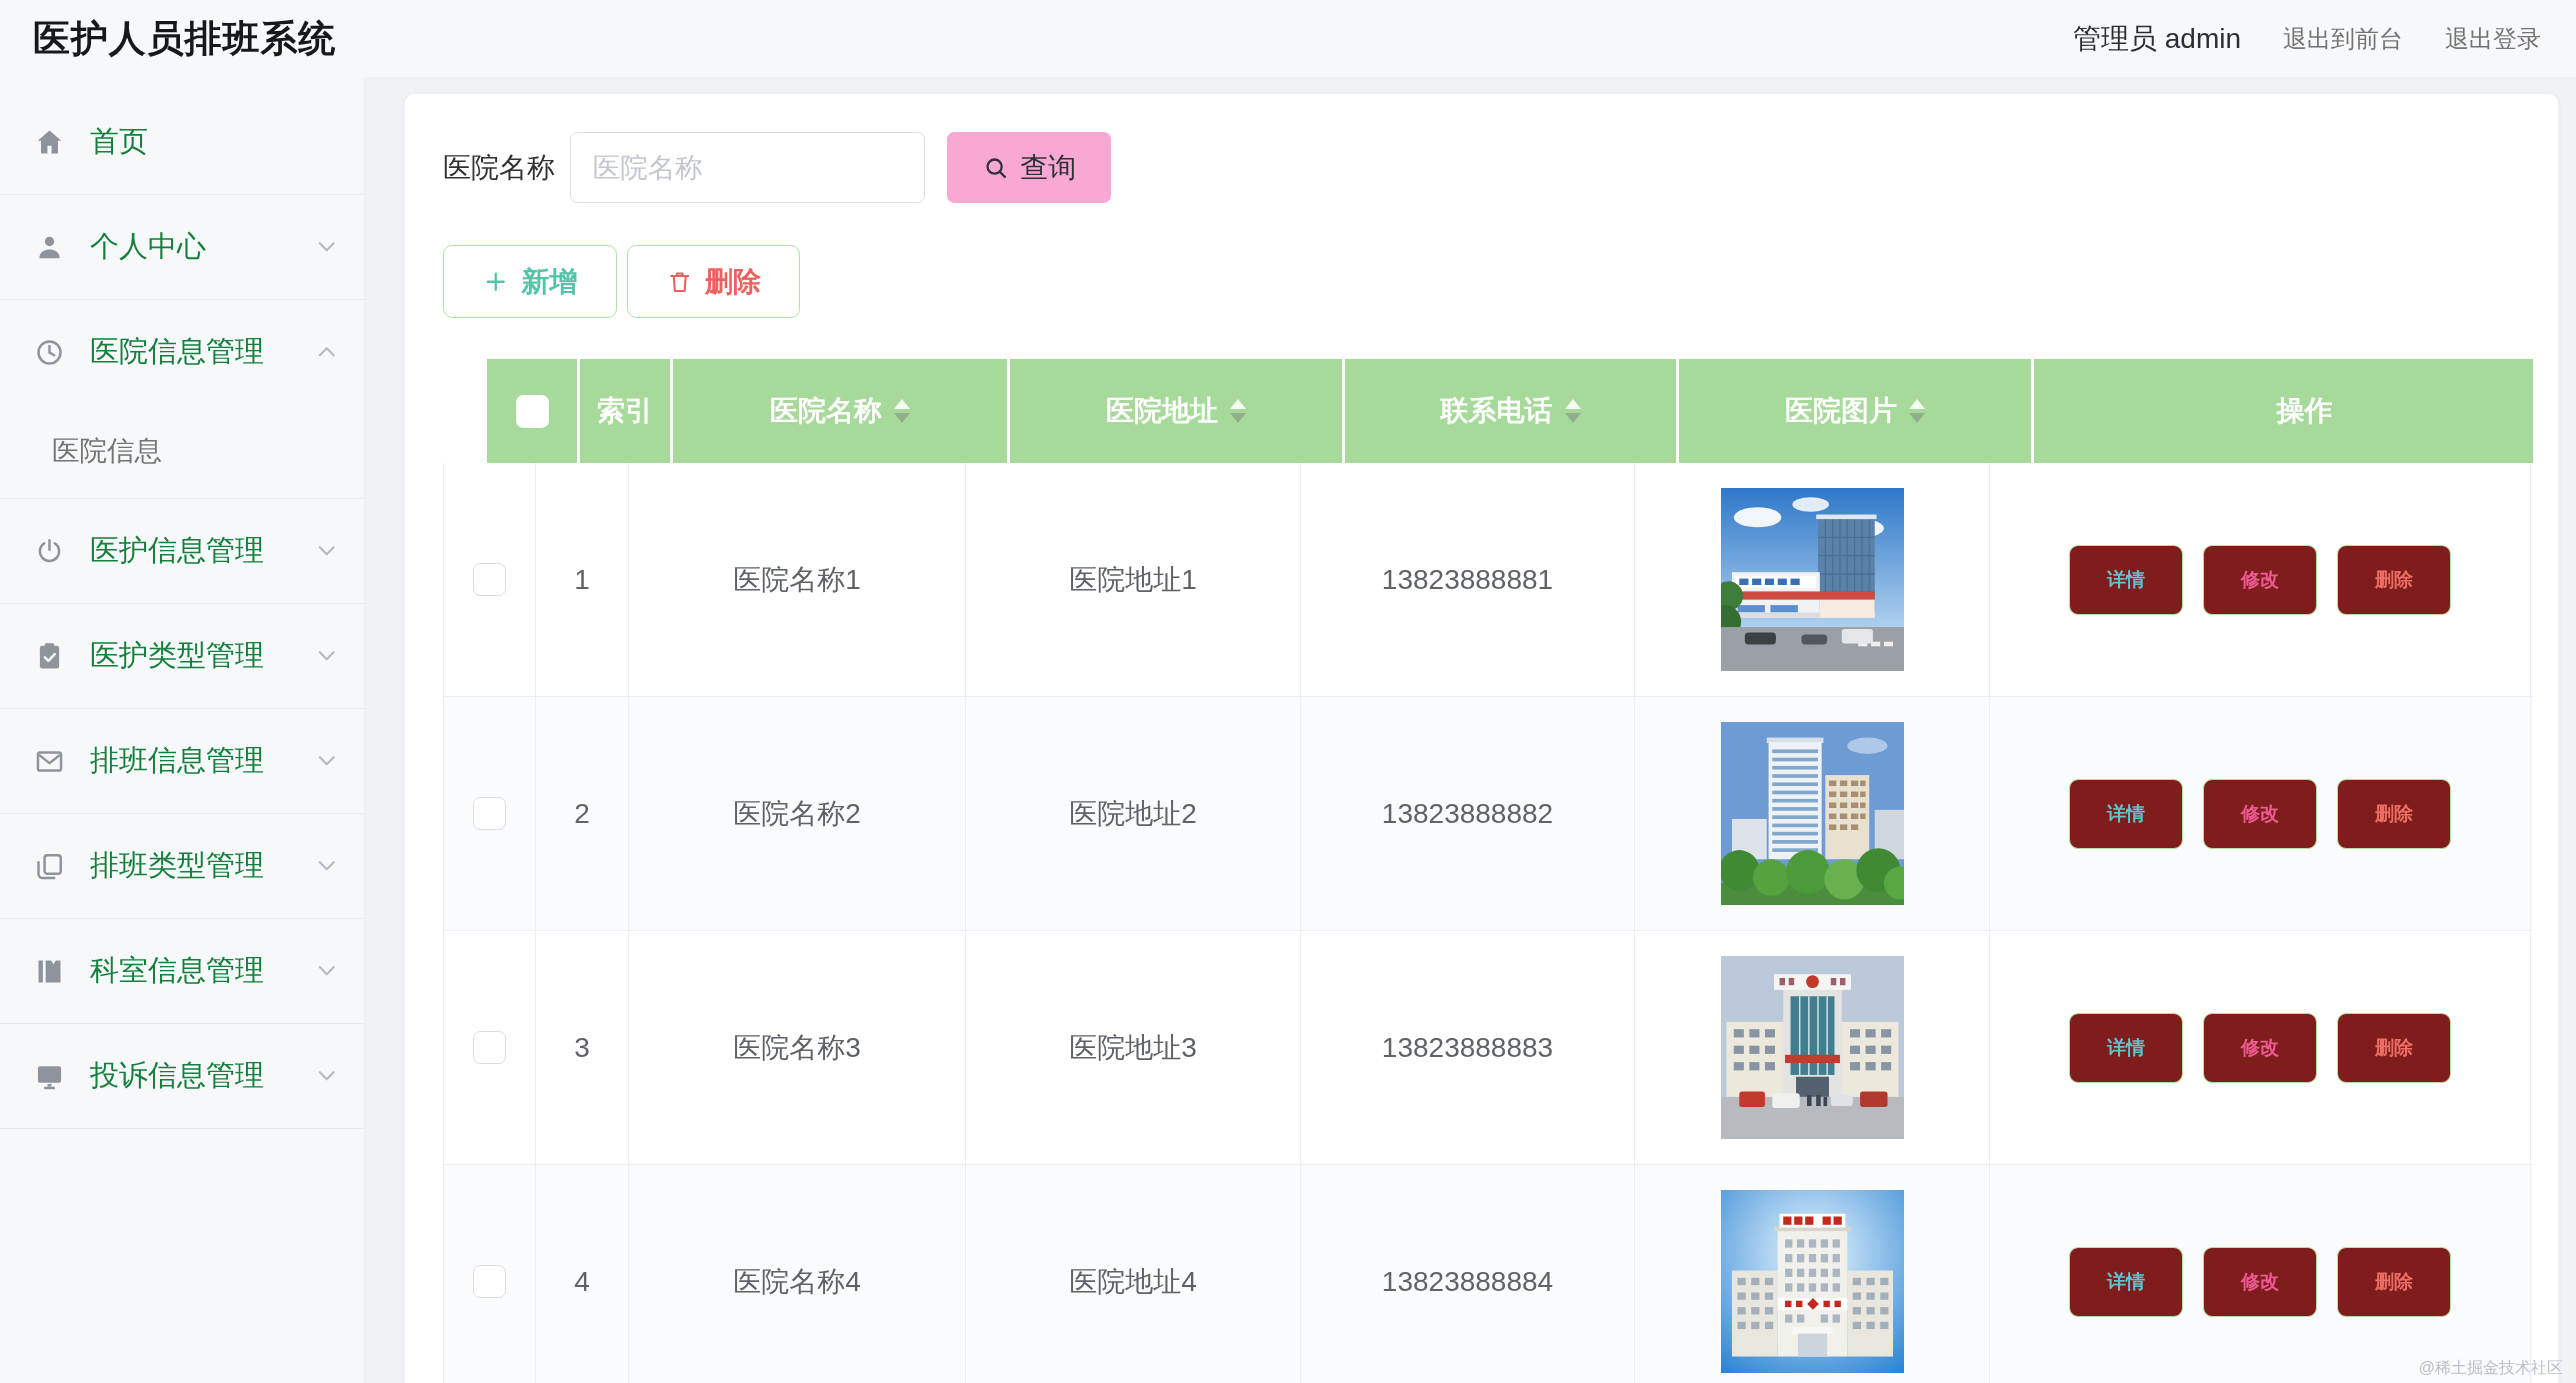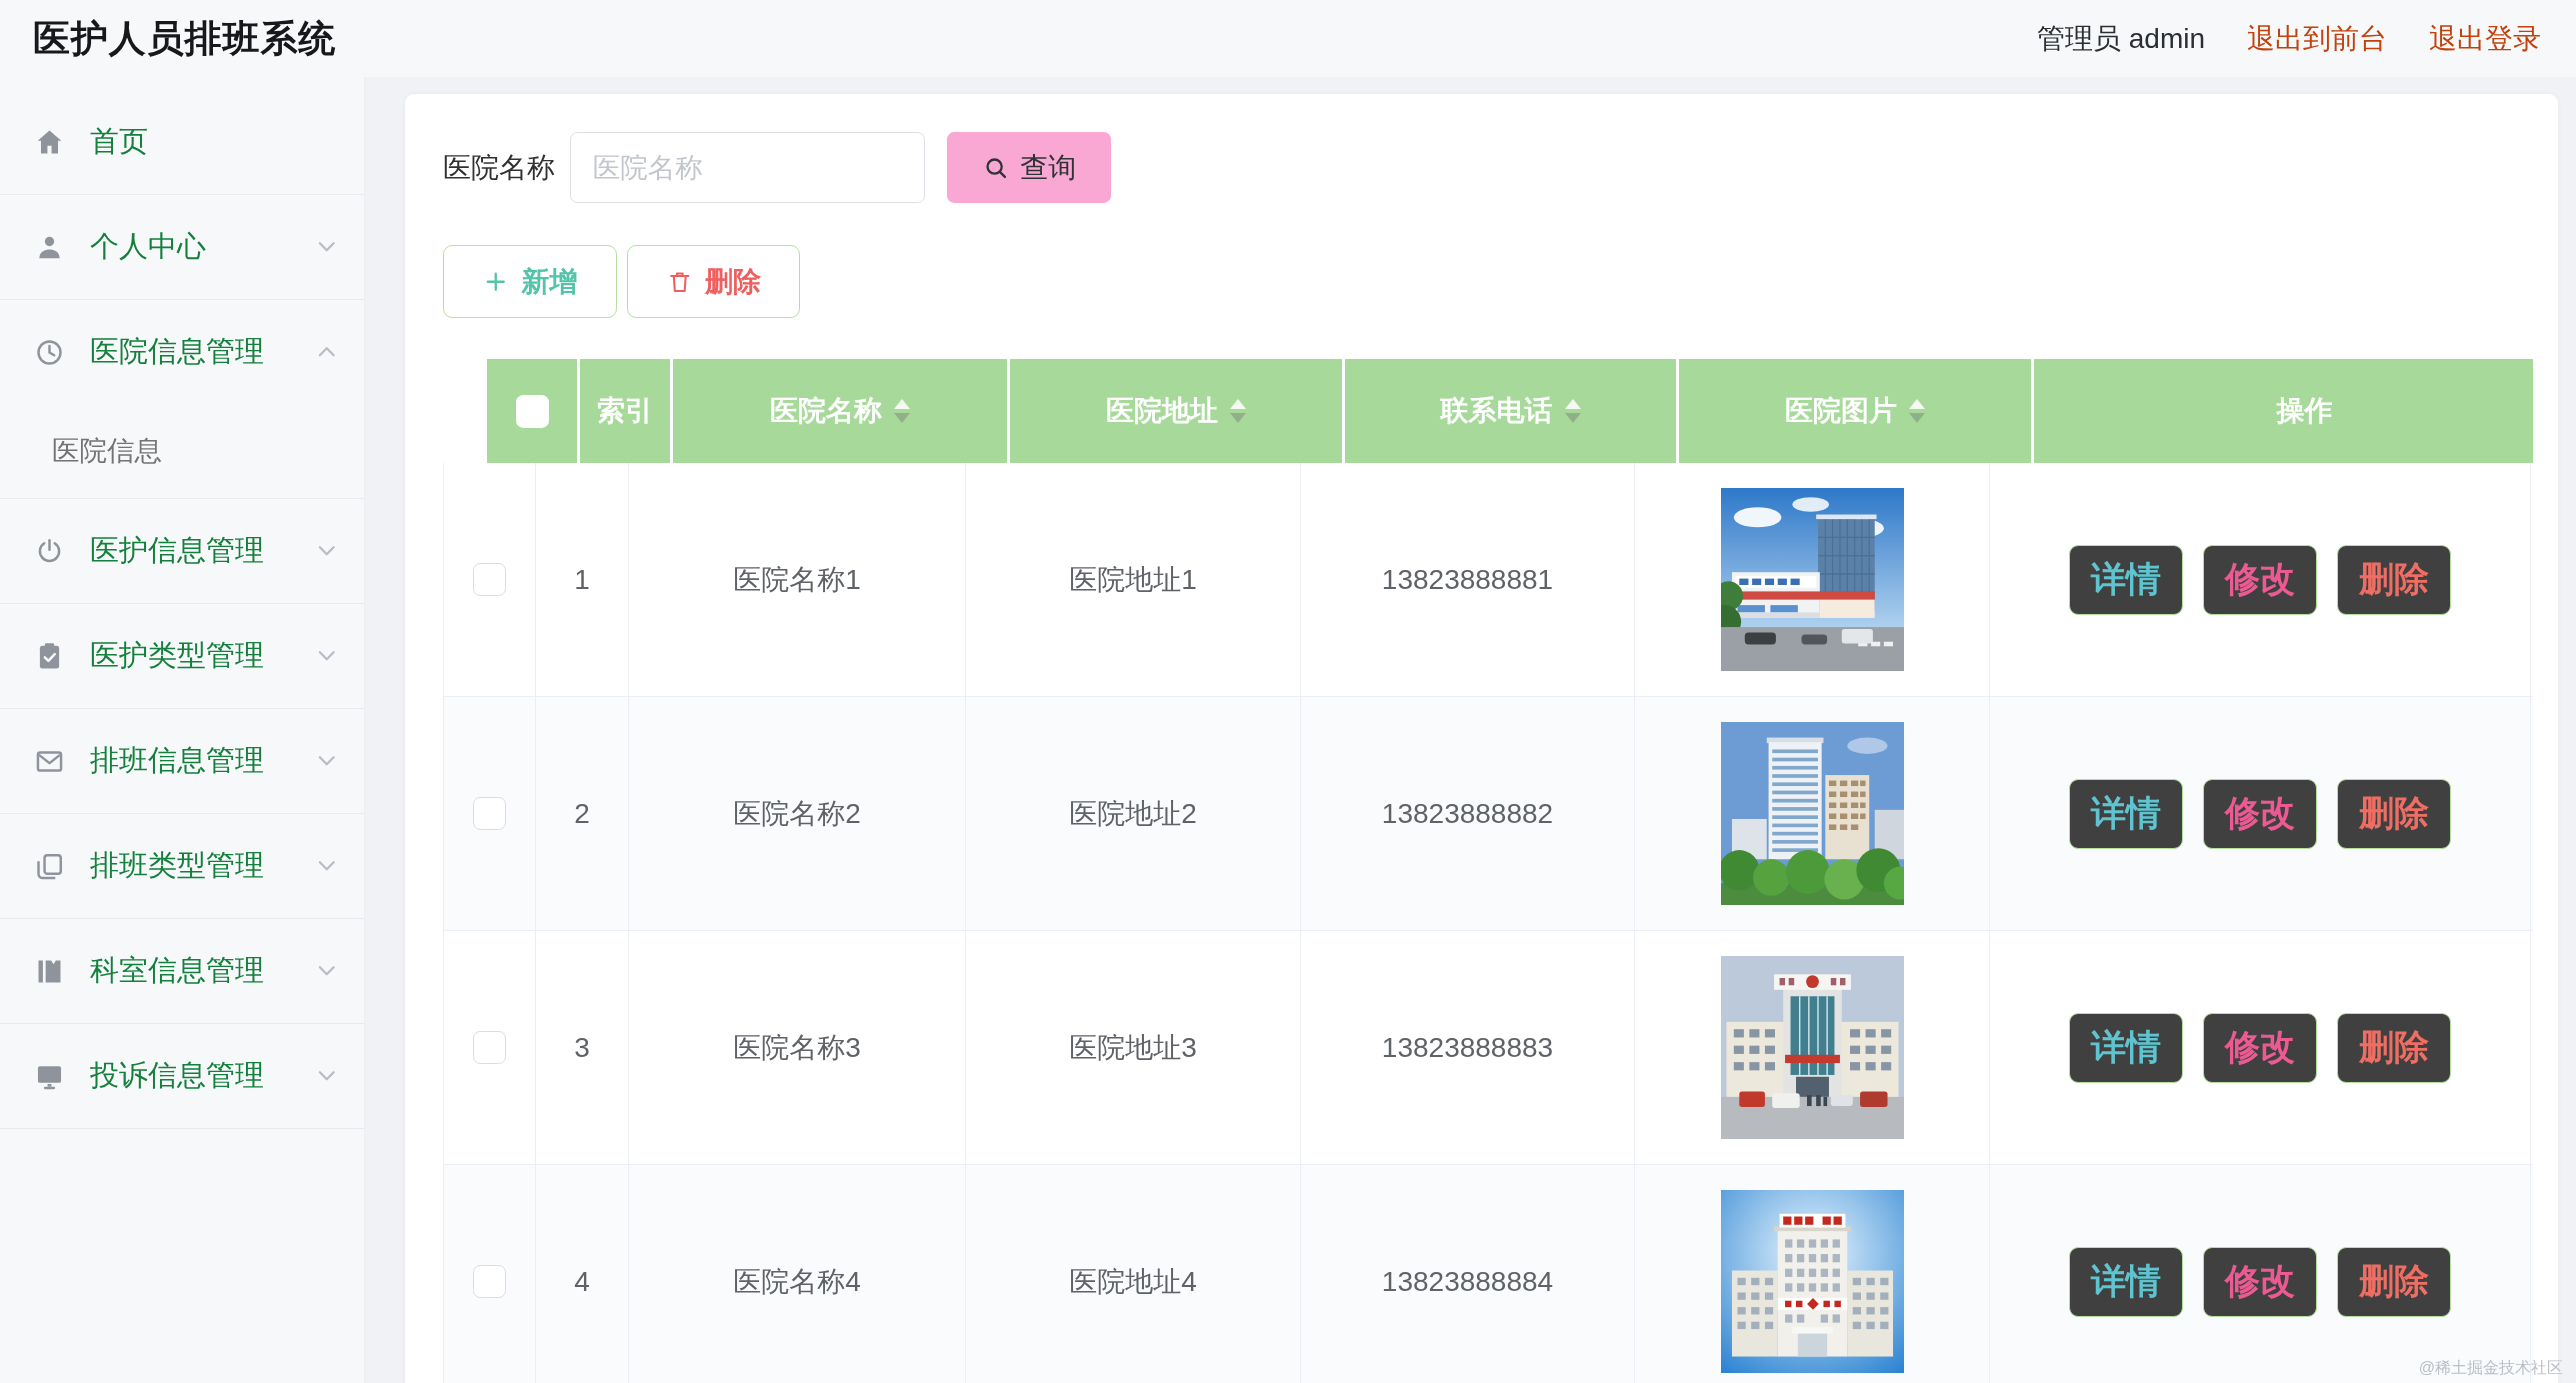--- a/index.html
+++ b/index.html
@@ -6,21 +6,21 @@
   html,body { width:2576px; height:1383px; overflow:hidden; }
   body { font-family:"Liberation Sans","DejaVu Sans",sans-serif; background:#f0f2f5; color:#303133; }
   .app { position:relative; width:2576px; height:1383px; background:#f0f2f5; }
 
   
   .topbar { position:absolute; left:0; top:0; width:2576px; height:77px;
             background:#f7f8fa; display:flex; align-items:center; z-index:5; }
   .app-title { margin-left:33px; font-size:37px; font-weight:bold; color:#17181b; letter-spacing:0.9px; }
   .topbar-right { margin-left:auto; margin-right:35px; display:flex; align-items:center; gap:42px; }
   .topbar-right .tb-user { font-size:28px; color:#2b2e33; }
-  .topbar-right a { font-size:28px; color:#c2410c; text-decoration:none; cursor:pointer;text-align:right; }
+  .topbar-right a { font-size:24px; color:#737373; text-decoration:none; cursor:pointer;text-align:right; }
 
   
   .sidebar { position:absolute; left:0; top:77px; width:365px; height:1306px;
              background:#f7f8fa; border-right:0.9px solid #eceef2; padding-top:13px; }
   .menu-block { border-bottom:0.9px solid #e7e9ed; }
   .menu-item { position:relative; height:104px; display:flex; align-items:center;
                padding-left:33px; cursor:pointer; }
   .menu-item .mi-icon { width:33px; height:33px; color:#8f949c; flex:0 0 33px; }
   .menu-item .mi-icon svg { width:33px; height:33px; display:block; }
   .menu-item .mi-label { margin-left:24px; font-size:29px; color:#15803d; }
@@ -69,22 +69,22 @@
   .tbody-row:nth-child(odd) { background:#fafbfc; }
   .tbody-row:nth-child(even) { background:#ffffff; }
   .td { display:flex; align-items:center; justify-content:center; font-size:28px;
         color:#5f6368; border-right:0.9px solid #ebeef5; }
   .td:first-child { border-left:0.9px solid #ebeef5; }
   .checkbox { width:33px; height:33px; border-radius:7.3px; background:#fff;
               border:1.8px solid #d9dce3; cursor:pointer; }
   .checkbox.header-cb { border:none; }
   .photo { width:183px; height:183px; display:block; }
   .td-actions { gap:20px; }
-  .op-btn { width:114px; height:70px; background:#404040; border:1.8px solid #b3e19d;
-            border-radius:9.2px; font-size:35px; font-weight:bold; cursor:pointer; font-family:inherit; }
+  .op-btn { width:114px; height:70px; background:#7f1d1d; border:1.8px solid #b3e19d;
+            border-radius:9.2px; font-size:19px; font-weight:bold; cursor:pointer; font-family:inherit; }
   .op-detail { color:#5fc4cf; }
   .op-edit { color:#ed5a93; }
   .op-del { color:#ee6e64; }
 
   .watermark { position:absolute; right:13px; bottom:3.7px; font-size:16px; color:#b9bec7; z-index:9; }
 </style>
 </head>
 <body>
 
 <div class="app">

